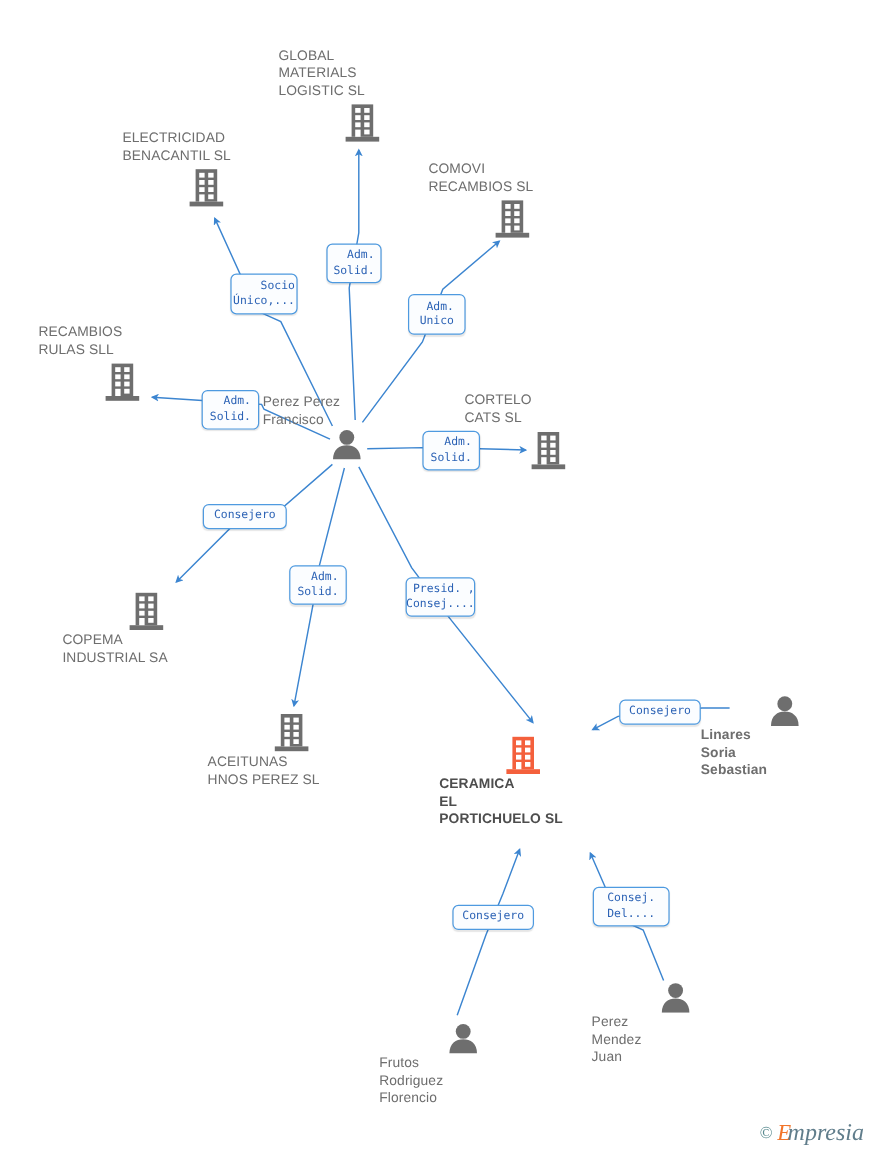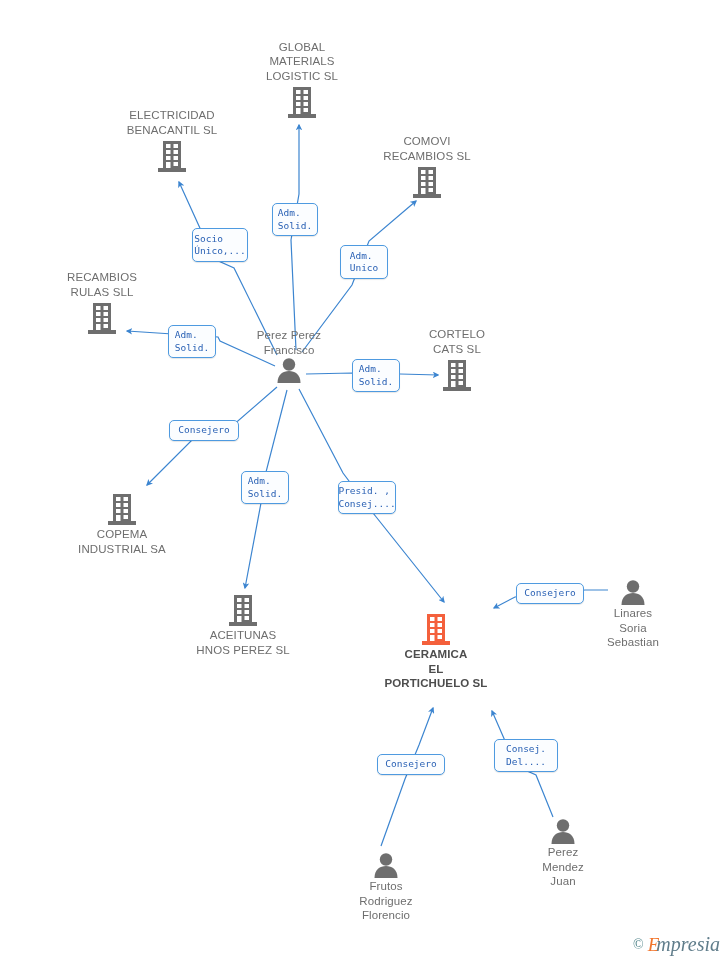--- a/index.html
+++ b/index.html
@@ -20,21 +20,21 @@
   #edge-layer {
     position: absolute;
     left: 0;
     top: 0;
     width: 728px;
     height: 960px;
     pointer-events: none;
   }
   .node {
     position: absolute;
-    text-align: center;
+    text-align: left;
     width: 140px;
     margin-left: -70px;
   }
   .node-label {
     font-size: 11.5px;
     line-height: 14.5px;
     color: #6e6e6e;
     letter-spacing: 0.1px;
     white-space: pre-line;
   }
@@ -54,21 +54,21 @@
   .rel-label {
     position: absolute;
     box-sizing: border-box;
     background: #fbfdff;
     border: 1px solid #4e9ae0;
     border-radius: 5px;
     color: #2b62b5;
     font-family: "DejaVu Sans Mono", monospace;
     font-size: 9.5px;
     line-height: 12.5px;
-    text-align: left;
+    text-align: right;
     padding: 3px 4px;
     white-space: pre-line;
     box-shadow: 0 1px 1px rgba(0,0,0,0.10);
   }
   .watermark {
     position: absolute;
     right: 8px;
     bottom: 6px;
     display: flex;
     align-items: center;
@@ -272,21 +272,21 @@
             <rect x="9" y="17" width="4.5" height="4" fill="#ffffff"></rect>
             <rect x="16.5" y="17" width="4.5" height="4" fill="#ffffff"></rect>
             <rect x="9" y="23" width="4.5" height="6" fill="#ffffff"></rect>
             <rect x="16.5" y="23" width="4.5" height="4" fill="#ffffff"></rect>
           </svg>
         </div>
         <div class="node-label focus">CERAMICA
 EL
 PORTICHUELO SL</div>
       </div>
-      <div class="node person below" style="left: 633px; top: 579px;">
+      <div class="node person below" style="left: 654px; top: 579px; font-weight: bold;">
         <div>
           <svg class="node-icon" width="30" height="26" viewBox="0 0 30 26">
             <circle cx="15" cy="7.5" r="6.2" fill="#6e6e6e"></circle>
             <path d="M3.5 26 C3.5 17.5 9 14 15 14 C21 14 26.5 17.5 26.5 26 Z" fill="#6e6e6e"></path>
           </svg>
         </div>
         <div class="node-label">Linares
 Soria
 Sebastian</div>
       </div>

